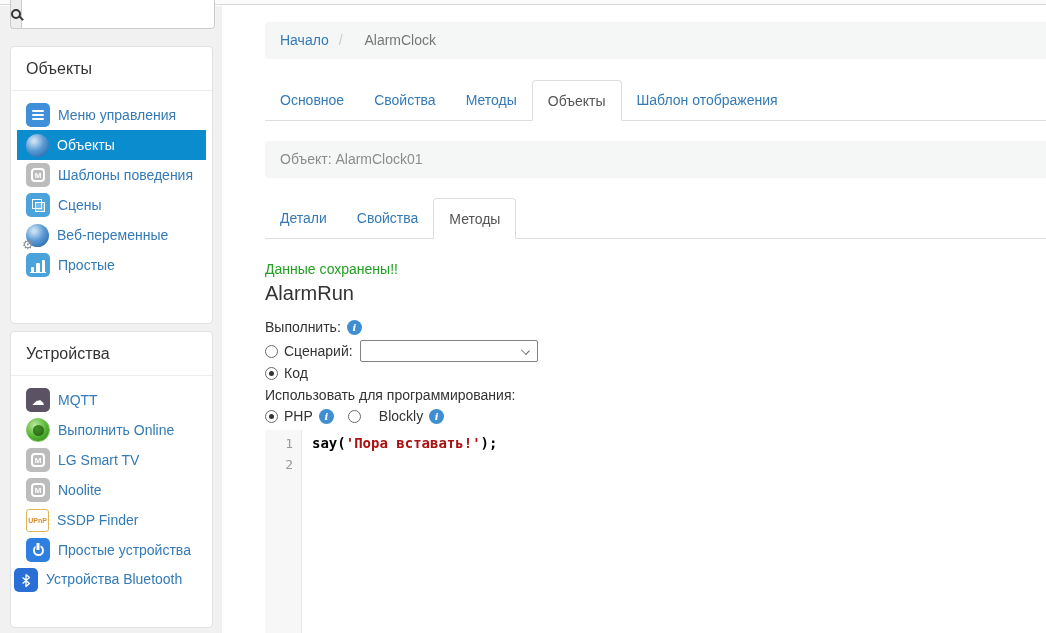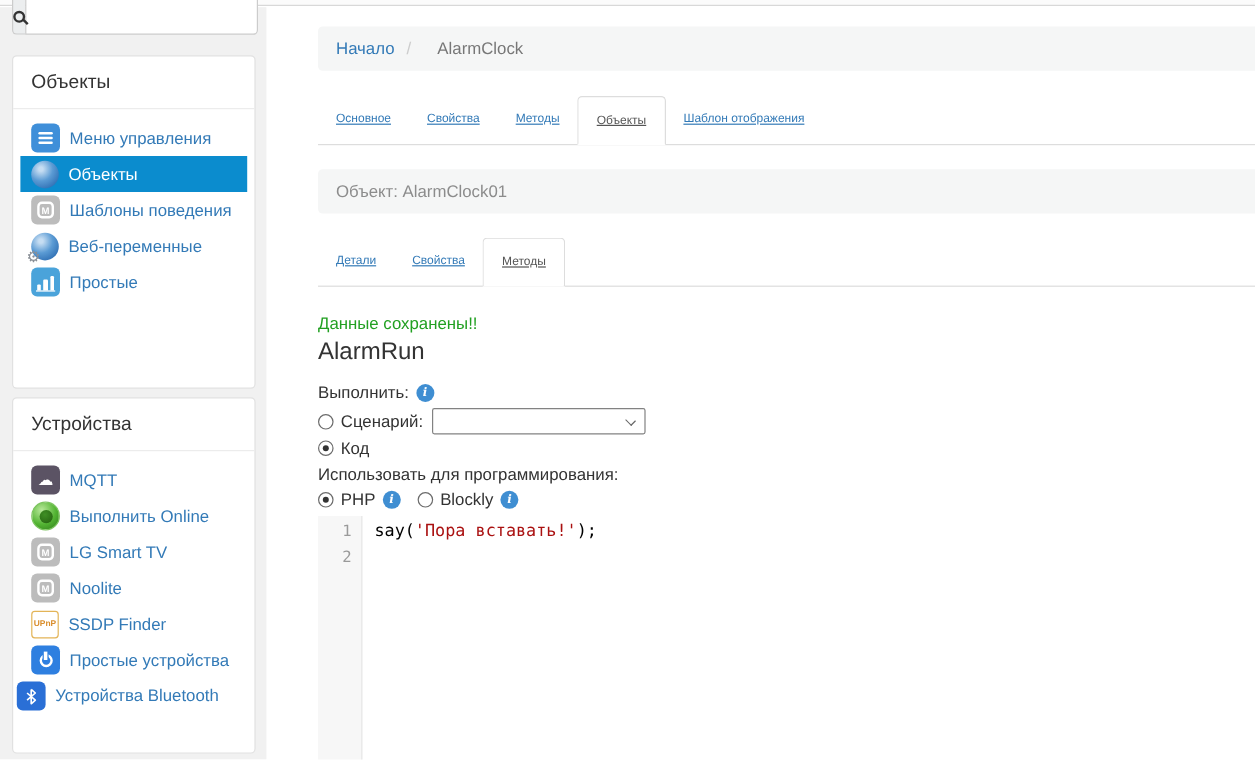--- a/index.html
+++ b/index.html
@@ -61,21 +61,21 @@
   .icn-bt{background:#2a6fd6;}
 
   
   .main{position:absolute;left:250px;top:6px;width:820px;padding-left:15px;}
   .bc{margin-top:16px;height:37px;line-height:37px;background:var(--bar-bg);border-radius:4px;padding:0 15px;font-size:14px;}
   .bc a{color:var(--link);text-decoration:none;cursor:pointer;}
   .bc .sep{color:#ccc;margin:0 6px;}
   .bc .cur{color:#777;margin-left:12px;}
   .tabs-bar{margin-top:21px;border-bottom:1px solid var(--tab-border);display:flex;height:41px;}
   .tabs-bar.sub{margin-top:20px;}
-  .tab{padding:10px 15px;font-size:10px;line-height:20px;color:var(--link);height:40px;cursor:pointer;white-space:nowrap;text-decoration:underline;}
+  .tab{padding:10px 15px;font-size:14px;line-height:20px;color:var(--link);height:40px;cursor:pointer;white-space:nowrap;}
   .tab.active{background:#fff;border:1px solid var(--tab-border);border-bottom-color:#fff;border-radius:4px 4px 0 0;color:#555;height:41px;margin-bottom:-1px;cursor:default;}
   .objhdr{margin-top:20px;height:37px;line-height:37px;background:var(--bar-bg);border-radius:4px;padding:0 15px;font-size:14px;color:#8c8c8c;}
   .msg{margin-top:22px;font-size:14px;color:var(--green);}
   .method-title{margin-top:5px;font-size:20px;font-weight:400;color:#333;}
   .frow{display:flex;align-items:center;font-size:14px;color:#333;}
   .exec{margin-top:13px;height:18px;}
   .r-scen{margin-top:3px;height:24px;}
   .r-code{height:20px;}
   .prog{margin-top:3px;height:17px;}
   .r-php{margin-top:4px;height:18px;}
@@ -86,21 +86,21 @@
   .sel .chev{position:absolute;right:8px;top:6px;width:7px;height:7px;border-right:1.5px solid #666;border-bottom:1.5px solid #666;transform:rotate(45deg) scale(1,.8);}
   .lbl-after{margin-left:6px;}
   .ml14{margin-left:14px;}
 
   
   .editor{margin-top:5px;width:540px;height:210px;position:relative;background:#fff;font-family:"DejaVu Sans Mono","Liberation Mono",monospace;font-size:14px;}
   .gutter-bg{position:absolute;left:0;top:0;bottom:0;width:37px;background:#f7f7f7;border-right:1px solid #e7e7e7;}
   .cm-lines{position:relative;padding-top:3px;}
   .cm-line{display:flex;line-height:21px;}
   .ln{width:37px;padding-right:9px;text-align:right;color:#9a9a9a;font-size:13px;flex:none;}
-  .lt{padding-left:10px;color:#000;white-space:pre;}
+  .lt{padding-left:10px;color:#000;white-space:pre;font-weight:bold;}
   .seg-string{color:var(--string);}
 </style>
 </head>
 <body>
 
 <div class="top-strip"></div>
 
 <div class="sidebar">
   <div class="search">
     <div class="search-addon">
@@ -122,20 +122,26 @@
         </div>
         <div class="side-item active">
           <span class="icn icn-globe"></span>
           <span class="side-label">Объекты</span>
         </div>
         <div class="side-item">
           <span class="icn icn-m">
             <b>M</b>
           </span>
           <span class="side-label">Шаблоны поведения</span>
+        </div>
+        <div class="side-item">
+          <span class="icn icn-scenes">
+            <b></b>
+          </span>
+          <span class="side-label">Сцены</span>
         </div>
         <div class="side-item">
           <span class="icn icn-globe">
             <em class="gear">⚙</em>
           </span>
           <span class="side-label">Веб-переменные</span>
         </div>
         <div class="side-item">
           <span class="icn icn-charts">
             <i style="height:5px"></i>
@@ -239,21 +245,21 @@
 
   <div class="frow prog">
     <span>Использовать для программирования:</span>
   </div>
 
   <div class="frow r-php">
     <span class="radio checked"></span>
     <span>PHP</span>
     <span class="info">i</span>
     <span class="radio ml14"></span>
-    <span class="lbl-after" style="margin-left:0">Blockly</span>
+    <span class="lbl-after" style="margin-left:12px">Blockly</span>
     <span class="info">i</span>
   </div>
 
   <div class="editor">
     <div class="gutter-bg"></div>
     <div class="cm-lines">
         <div class="cm-line">
           <span class="ln">1</span>
           <span class="lt"><span class="seg-plain">say(</span><span class="seg-string">'Пора вставать!'</span><span class="seg-plain">);</span></span>
         </div>

